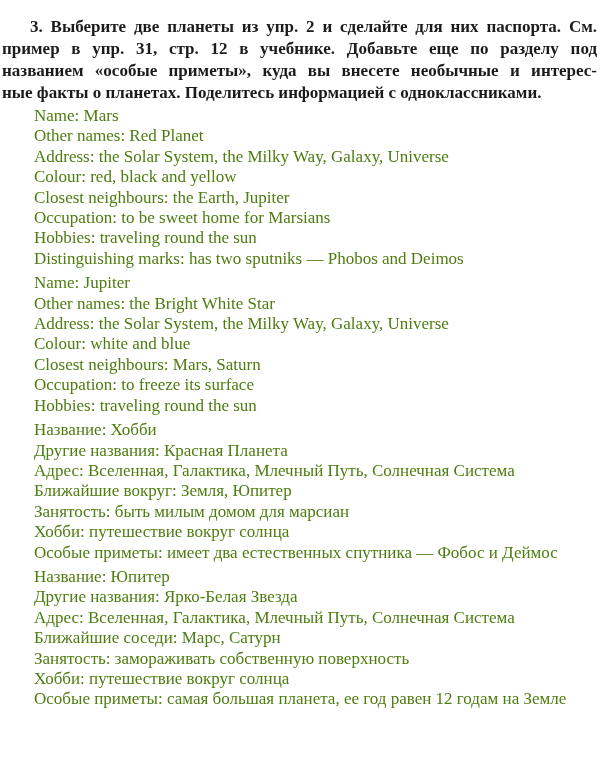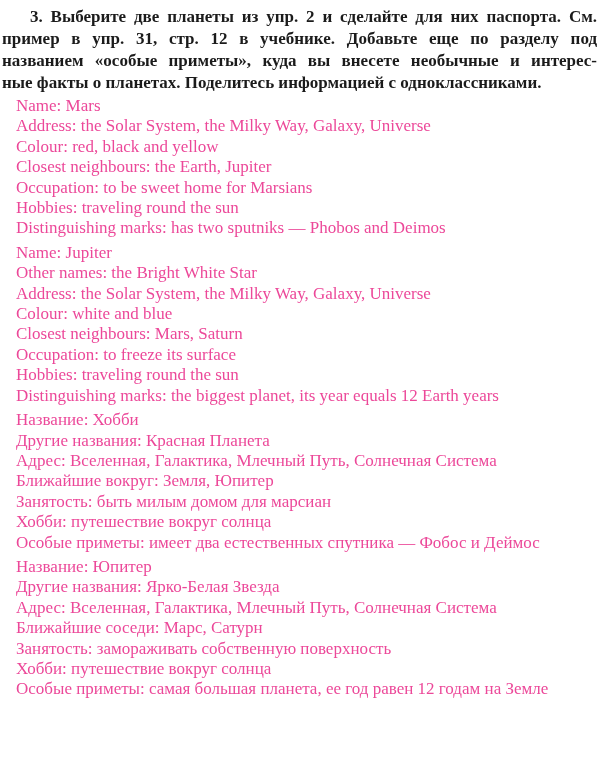--- a/index.html
+++ b/index.html
@@ -14,39 +14,40 @@
     background: #ffffff;
     overflow: hidden;
     font-family: "Liberation Serif", "DejaVu Serif", serif;
   }
   .task-instruction {
     padding: 6px 3px 0 2px;
     font-weight: bold;
     font-size: 17px;
     line-height: 22px;
     color: #1b1b1b;
+    margin-top: 10px;
   }
   .hline {
     text-align: justify;
     text-align-last: justify;
     white-space: normal;
   }
   .hline.first {
     text-indent: 28px;
   }
   .hline.last {
     text-align: right;
     text-align-last: left;
   }
   .passport {
     margin: 0;
-    padding: 4px 0 0 16px;
+    padding: 4px 0 0 34px;
     font-size: 17px;
     line-height: 20.4px;
-    color: #ec4899;
+    color: #4d7c0f;
   }
   .passport.first {
     padding-top: 2px;
   }
   .pline {
     white-space: nowrap;
   }
 </style>
 </head>
 <body>
@@ -55,37 +56,37 @@
 
   <div class="task-instruction">
     <div class="hline first">3. Выберите две планеты из упр. 2 и сделайте для них паспорта. См.</div>
     <div class="hline">пример в упр. 31, стр. 12 в учебнике. Добавьте еще по разделу под</div>
     <div class="hline">названием «особые приметы», куда вы внесете необычные и интерес-</div>
     <div class="hline last">ные факты о планетах. Поделитесь информацией с одноклассниками.</div>
   </div>
 
   <section class="passport first">
     <div class="pline">Name: Mars</div>
+    <div class="pline">Other names: Red Planet</div>
     <div class="pline">Address: the Solar System, the Milky Way, Galaxy, Universe</div>
     <div class="pline">Colour: red, black and yellow</div>
     <div class="pline">Closest neighbours: the Earth, Jupiter</div>
     <div class="pline">Occupation: to be sweet home for Marsians</div>
     <div class="pline">Hobbies: traveling round the sun</div>
     <div class="pline">Distinguishing marks: has two sputniks — Phobos and Deimos</div>
   </section>
 
   <section class="passport">
     <div class="pline">Name: Jupiter</div>
     <div class="pline">Other names: the Bright White Star</div>
     <div class="pline">Address: the Solar System, the Milky Way, Galaxy, Universe</div>
     <div class="pline">Colour: white and blue</div>
     <div class="pline">Closest neighbours: Mars, Saturn</div>
     <div class="pline">Occupation: to freeze its surface</div>
     <div class="pline">Hobbies: traveling round the sun</div>
-    <div class="pline">Distinguishing marks: the biggest planet, its year equals 12 Earth years</div>
   </section>
 
   <section class="passport">
     <div class="pline">Название: Хобби</div>
     <div class="pline">Другие названия: Красная Планета</div>
     <div class="pline">Адрес: Вселенная, Галактика, Млечный Путь, Солнечная Система</div>
     <div class="pline">Ближайшие вокруг: Земля, Юпитер</div>
     <div class="pline">Занятость: быть милым домом для марсиан</div>
     <div class="pline">Хобби: путешествие вокруг солнца</div>
     <div class="pline">Особые приметы: имеет два естественных спутника — Фобос и Деймос</div>

